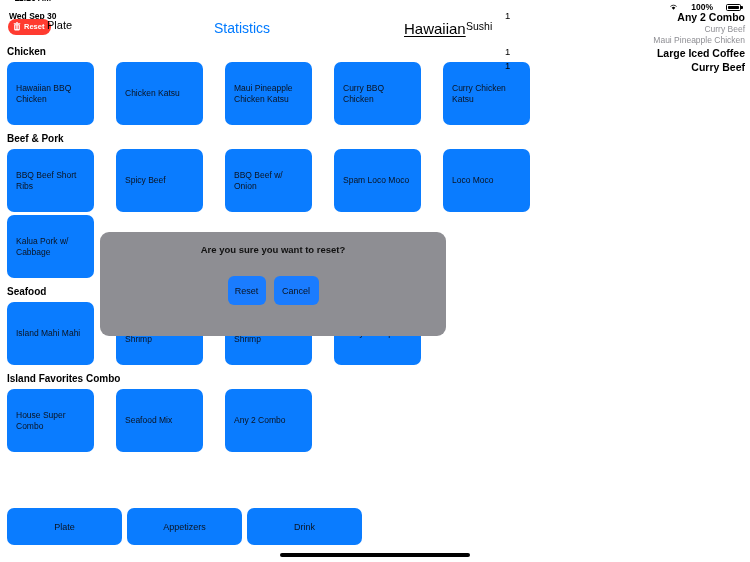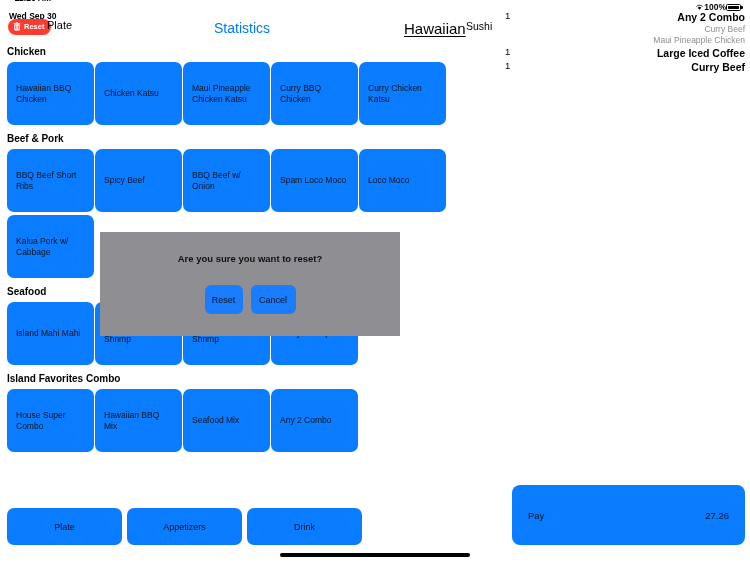--- a/index.html
+++ b/index.html
@@ -12,21 +12,21 @@
   }
   #app { position:relative; width:750px; height:562px; }
 
   
   .statusbar {
     position:absolute; top:0; left:0; width:750px; height:14px;
     display:flex; align-items:center; justify-content:space-between;
     padding:0 9px; font-size:8.5px; font-weight:bold; color:#000;
   }
   .sb-left { display:flex; gap:8px; align-items:center;flex-direction:column; }
-  .sb-right { display:flex; gap:0; align-items:center; }
+  .sb-right { display:flex; gap:13px; align-items:center; }
   .wifi-ico { display:inline-block; width:9px; height:8px; position:relative; }
   .wifi-ico svg { display:block; }
   .battery {
     width:15px; height:7px; border:1px solid #000; border-radius:1.6px;
     position:relative; display:inline-block;
   }
   .battery::after{
     content:""; position:absolute; right:-2.5px; top:1.6px;
     width:1.4px; height:3px; background:#000; border-radius:0 1px 1px 0;
   }
@@ -63,21 +63,21 @@
   }
 
   
   .menu {
     position:absolute; left:0; top:38px; width:500px; height:470px;
   }
   .sec-title {
     font-size:10px; font-weight:bold; color:#000;
     margin:0 0 5px 7px;
   }
-  .row { display:flex; gap:1px; margin-bottom:3px; padding-left:7px; }
+  .row { display:flex; gap:22px; margin-bottom:3px; padding-left:7px; }
   .tile {
     background:#0A7CFF; color:#0b1320; border:none; border-radius:7px;
     height:63px; width:87px; flex:0 0 87px;
     display:flex; align-items:center; padding:0 9px;
     font-size:8.5px; line-height:1.28; text-align:left;
     cursor:pointer; font-family:inherit;
   }
   .tile span { display:block; }
 
   .sec { margin-bottom:8px; }
@@ -122,24 +122,25 @@
   .pay-btn {
     position:absolute; left:512px; top:485px; width:233px; height:60px;
     background:#0A7CFF; border:none; border-radius:8px;
     display:flex; align-items:center; justify-content:space-between;
     padding:0 16px; color:#0b1320; font-size:9.5px;
     cursor:pointer; font-family:inherit;
   }
 
   
   .modal {
-    position:absolute; left:100px; top:232px; width:300px; height:104px;
+    position:absolute; left:100px; top:232px; width:346px; height:104px;
     background:#8E8E93;
     display:flex; flex-direction:column; align-items:center;
-    padding-top:21px;
+    padding-top:12px;
+    border-radius:9px;
   }
   .modal-msg { font-size:9.5px; font-weight:600; color:#111; }
   .modal-btns { display:flex; gap:8px; margin-top:21px; }
   .modal-btn {
     background:#1A7CFF; border:none; border-radius:6px;
     width:38px; height:29px; font-size:9px; color:#0b1320;
     cursor:pointer; font-family:inherit;
   }
   .modal-btn.cancel { width:45px; }
 </style>
@@ -254,23 +255,20 @@
       </div>
     </div>
 
     <div class="sec">
       <div class="sec-title">Island Favorites Combo</div>
       <div class="row">
         <button class="tile">
             <span>House Super Combo</span>
           </button>
         <button class="tile">
-            <span>Hawaiian BBQ Mix</span>
-          </button>
-        <button class="tile">
             <span>Seafood Mix</span>
           </button>
         <button class="tile">
             <span>Any 2 Combo</span>
           </button>
       </div>
     </div>
   </div>
 
   <div class="tabs">
@@ -306,24 +304,20 @@
 
     <div class="cart-line">
       <div class="cart-qty">1</div>
       <div class="cart-right">
         <div class="cart-name">Curry Beef</div>
       </div>
     </div>
   </div>
 
 
-  <button class="pay-btn">
-    <span>Pay</span>
-    <span>27.26</span>
-  </button>
 
   <div class="modal">
     <div class="modal-msg">Are you sure you want to reset?</div>
     <div class="modal-btns">
       <button class="modal-btn"><span>Reset</span></button>
       <button class="modal-btn cancel"><span>Cancel</span></button>
     </div>
   </div>
 
 </div>

